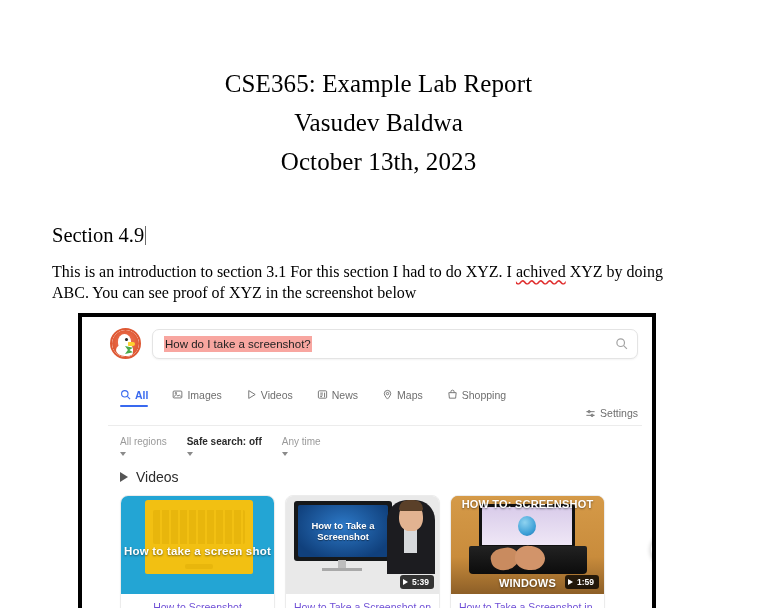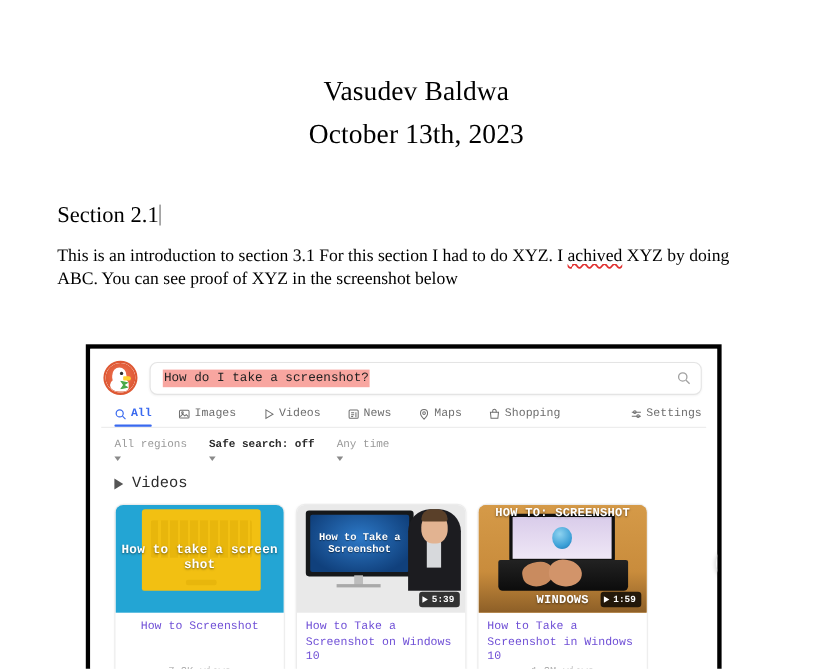--- a/index.html
+++ b/index.html
@@ -43,21 +43,21 @@
   }
 
   
   .figure-wrap {
     position: absolute; left: 78px; top: 313px;
     width: 578px; height: 300px;
     border: 4px solid #000;
     background: #fff; overflow: hidden;
   }
   .ddg { position:relative; width:100%; height:100%;
-         font-family: Liberation Mono, monospace; background:#fff; }
+         font-family: Liberation Sans, sans-serif; background:#fff;padding-left:16px; }
 
   
   .ddg-searchrow {
     display:flex; align-items:center; gap:11px;
     padding: 11px 14px 0 12px;
   }
   .ddg-logo {
     width: 31px; height: 31px; border-radius: 50%;
     background: #ffffff; position: relative; flex: 0 0 auto;
     border: 2px solid #de5833;
@@ -108,21 +108,21 @@
     color:#6e6e6e; padding: 2px 9px 6px 0; position:relative;
     white-space:nowrap;
   }
   .ddg-tab .tico { width:11px; height:11px; flex:0 0 auto; }
   .ddg-tab.active { color:#3969ef; font-weight:600; }
   .ddg-tab.active::after {
     content:""; position:absolute; left:0; right:9px; bottom:0;
     height:2px; background:#3969ef; border-radius:1px;
   }
   .ddg-nav .push { flex:1; }
-  .ddg-tab.settings { color:#6e6e6e; padding-right:0; }
+  .ddg-tab.settings { color:#6e6e6e; padding-right:0;margin-top:37px; }
   .ddg-navline {
     height:1px; background:#ececec; margin: 0 10px;
   }
 
   
   .ddg-filters {
     display:flex; align-items:center; gap:20px;
     padding: 10px 0 0 22px; font-size: 10px; color:#9a9a9a;
   }
   .ddg-filter { display:flex; align-items:flex-start; gap:5px; white-space:nowrap;flex-direction:column; }
@@ -259,27 +259,28 @@
     width:32px; height:32px; border-radius:50%; background:#fff;
     border:1px solid #e8e8e8; box-shadow:0 1px 4px rgba(0,0,0,.18);
     display:flex; align-items:center; justify-content:center;
     z-index: 5;
   }
 </style>
 </head>
 <body>
 
 <div class="doc-title-block">
+  <div class="doc-title">CSE365: Example Lab Report</div>
   <div class="doc-title">Vasudev Baldwa</div>
   <div class="doc-title">October 13th, 2023</div>
 </div>
 
 <div class="doc-body">
   <div>
-    <span class="section-heading">Section 2.1</span><span class="caret"></span>
+    <span class="section-heading">Section 4.9</span><span class="caret"></span>
   </div>
   <p class="para"><span>This is an introduction to section 3.1 For this section I had to do XYZ. I </span><span class="misspell">achived</span><span> XYZ by doing ABC. You can see proof of XYZ in the screenshot below</span></p>
 </div>
 
 <div class="figure-wrap">
   <div class="ddg">
 
     <div class="ddg-searchrow">
       <div class="ddg-logo">
         <div class="ring"></div>

